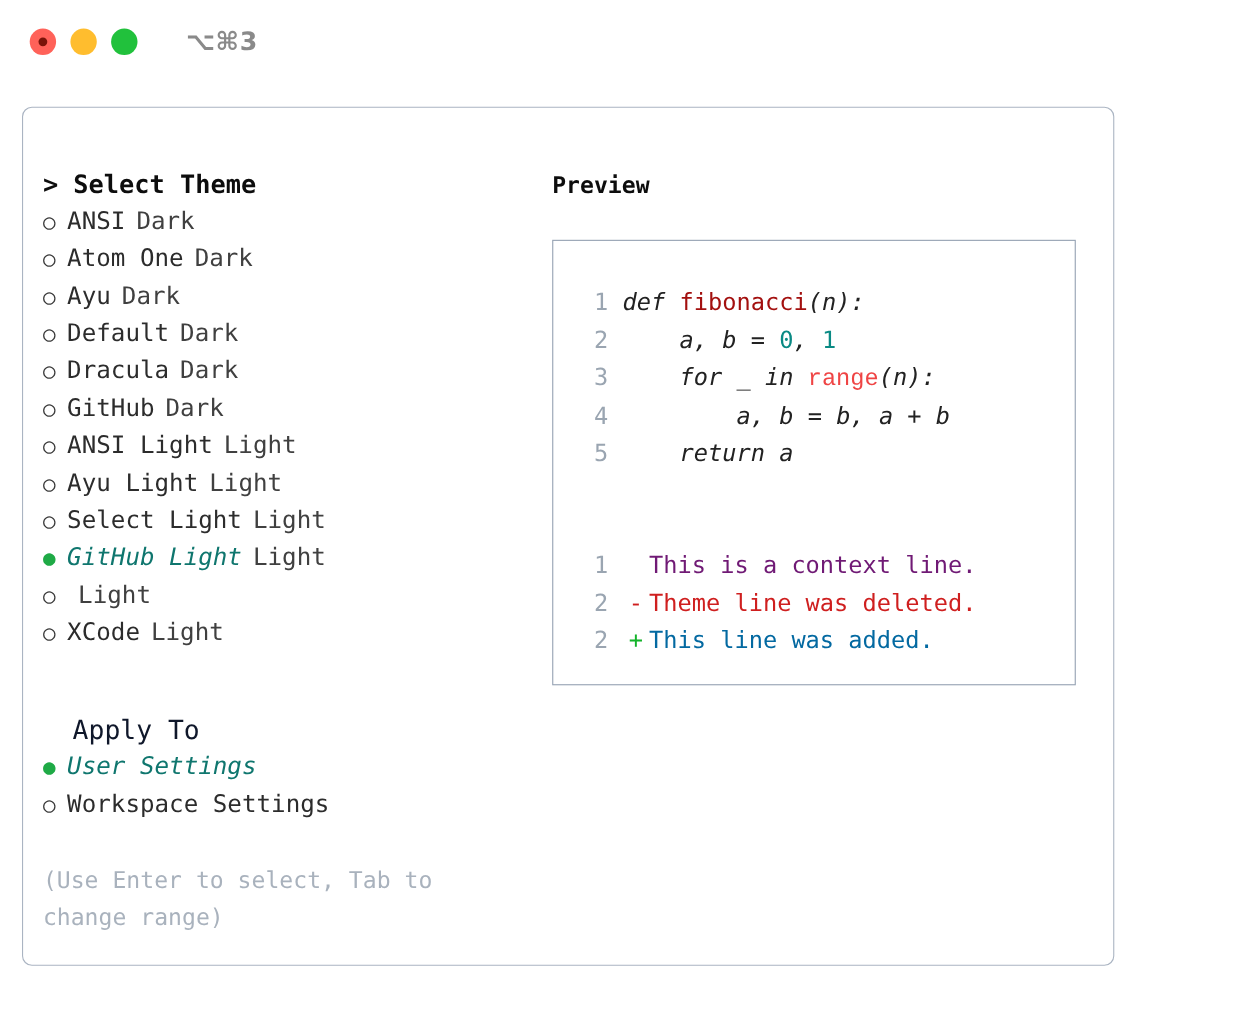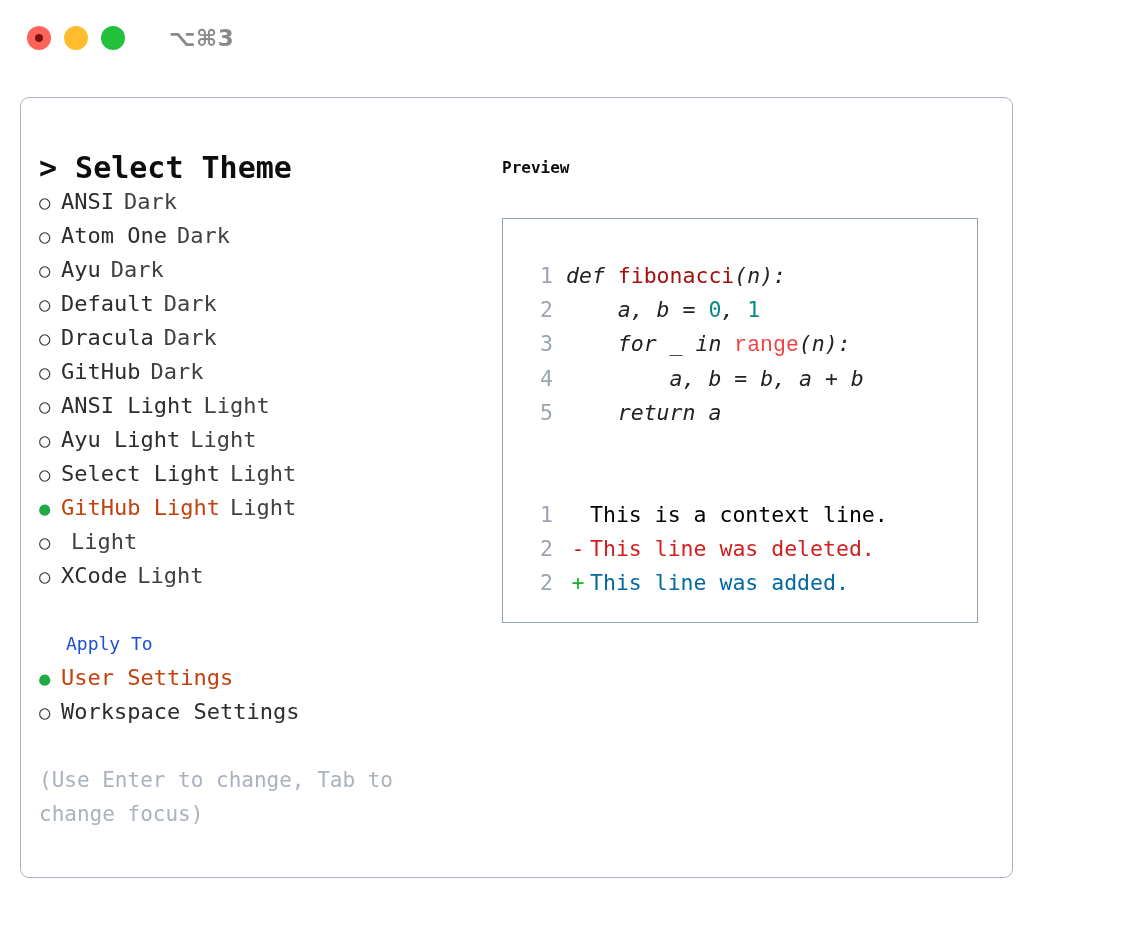--- a/index.html
+++ b/index.html
@@ -89,21 +89,21 @@
   }
 
   
   .left-pane {
     position: absolute;
     left: 18px;
     top: 53px;
     width: 450px;
   }
   .pane-title {
-    font-size: 30px;
+    font-size: 23px;
     font-weight: bold;
     color: #0d0d0d;
     line-height: 34px;
     white-space: pre;
   }
 
   .opt-list { margin-top: 0; }
   .opt-row {
     display: flex;
     align-items: baseline;
@@ -113,50 +113,51 @@
   }
   .bullet {
     width: 22px;
     display: inline-block;
     flex: none;
     color: #3a3a3a;
     font-size: 19px;
   }
   .opt-row.selected .bullet { color: #1faa46; }
   .opt-label { color: #2c2c2c; }
-  .opt-row.selected .opt-label { color: #c2410c; }
+  .opt-row.selected .opt-label { color: #0f766e; font-style: italic; }
   .opt-suffix { color: #404040; margin-left: 10px; }
 
   .section-gap { height: 34px; }
 
   .subsection-title {
-    font-size: 18px;
-    color: #1d4ed8;
+    font-size: 24px;
+    color: #0f172a;
     line-height: 34px;
     padding-left: 27px;
     white-space: pre;
+    margin-top: 20px;
   }
 
   .hint {
     margin-top: 34px;
     font-size: 21px;
     line-height: 34px;
     color: #a9b2bd;
     width: 400px;
   }
 
   
   .right-pane {
     position: absolute;
     left: 481px;
     top: 53px;
     width: 490px;
   }
   .preview-heading {
-    font-size: 16px;
+    font-size: 21px;
     font-weight: bold;
     color: #0d0d0d;
     line-height: 34px;
   }
   .preview-box {
     margin-top: 33px;
     width: 476px;
     height: 405px;
     border: 1.4px solid #94a1b2;
     box-sizing: border-box;
@@ -179,21 +180,21 @@
   }
   .code-text { color: #222222; font-style: italic; }
   .tok-fn   { color: #a3100f; text-align: right; }
   .tok-num  { color: #0a8a84; }
   .tok-call { color: #ef4444; font-family: Liberation Mono, monospace; }
 
   .blank-line { height: 34px; }
 
   .diff-line { display: flex; align-items: baseline; font-size: 21.5px; line-height: 34px; white-space: pre; }
   .diff-mark { width: 24px; flex: none; text-align: center; }
-  .diff-ctx  { color: #000000; }
+  .diff-ctx  { color: #701a75; }
   .diff-del  { color: #cf1f1f; }
   .diff-add  { color: #0369a1; }
   .diff-line.ctx .diff-mark { color: #6f7680; }
   .diff-line.del .diff-mark { color: #cf1f1f; }
   .diff-line.add .diff-mark { color: #14b32b; }
 </style>
 </head>
 <body>
 
 <div class="app-window">
@@ -297,21 +298,21 @@
           <div class="opt-row selected">
             <span class="bullet">●</span>
             <span class="opt-label">User Settings</span>
           </div>
           <div class="opt-row">
             <span class="bullet">○</span>
             <span class="opt-label">Workspace Settings</span>
           </div>
         </div>
 
-        <div class="hint">(Use Enter to change, Tab to change focus)</div>
+        <div class="hint">(Use Enter to select, Tab to change range)</div>
 
       </div>
 
       <div class="right-pane">
 
         <div class="preview-heading">Preview</div>
 
         <div class="preview-box">
 
           <div class="code-line">
@@ -344,21 +345,21 @@
 
           <div class="diff-line ctx">
             <span class="lineno">1</span>
             <span class="diff-mark"> </span>
             <span class="diff-ctx">This is a context line.</span>
           </div>
 
           <div class="diff-line del">
             <span class="lineno">2</span>
             <span class="diff-mark">-</span>
-            <span class="diff-del">This line was deleted.</span>
+            <span class="diff-del">Theme line was deleted.</span>
           </div>
 
           <div class="diff-line add">
             <span class="lineno">2</span>
             <span class="diff-mark">+</span>
             <span class="diff-add">This line was added.</span>
           </div>
 
         </div>
       </div>

